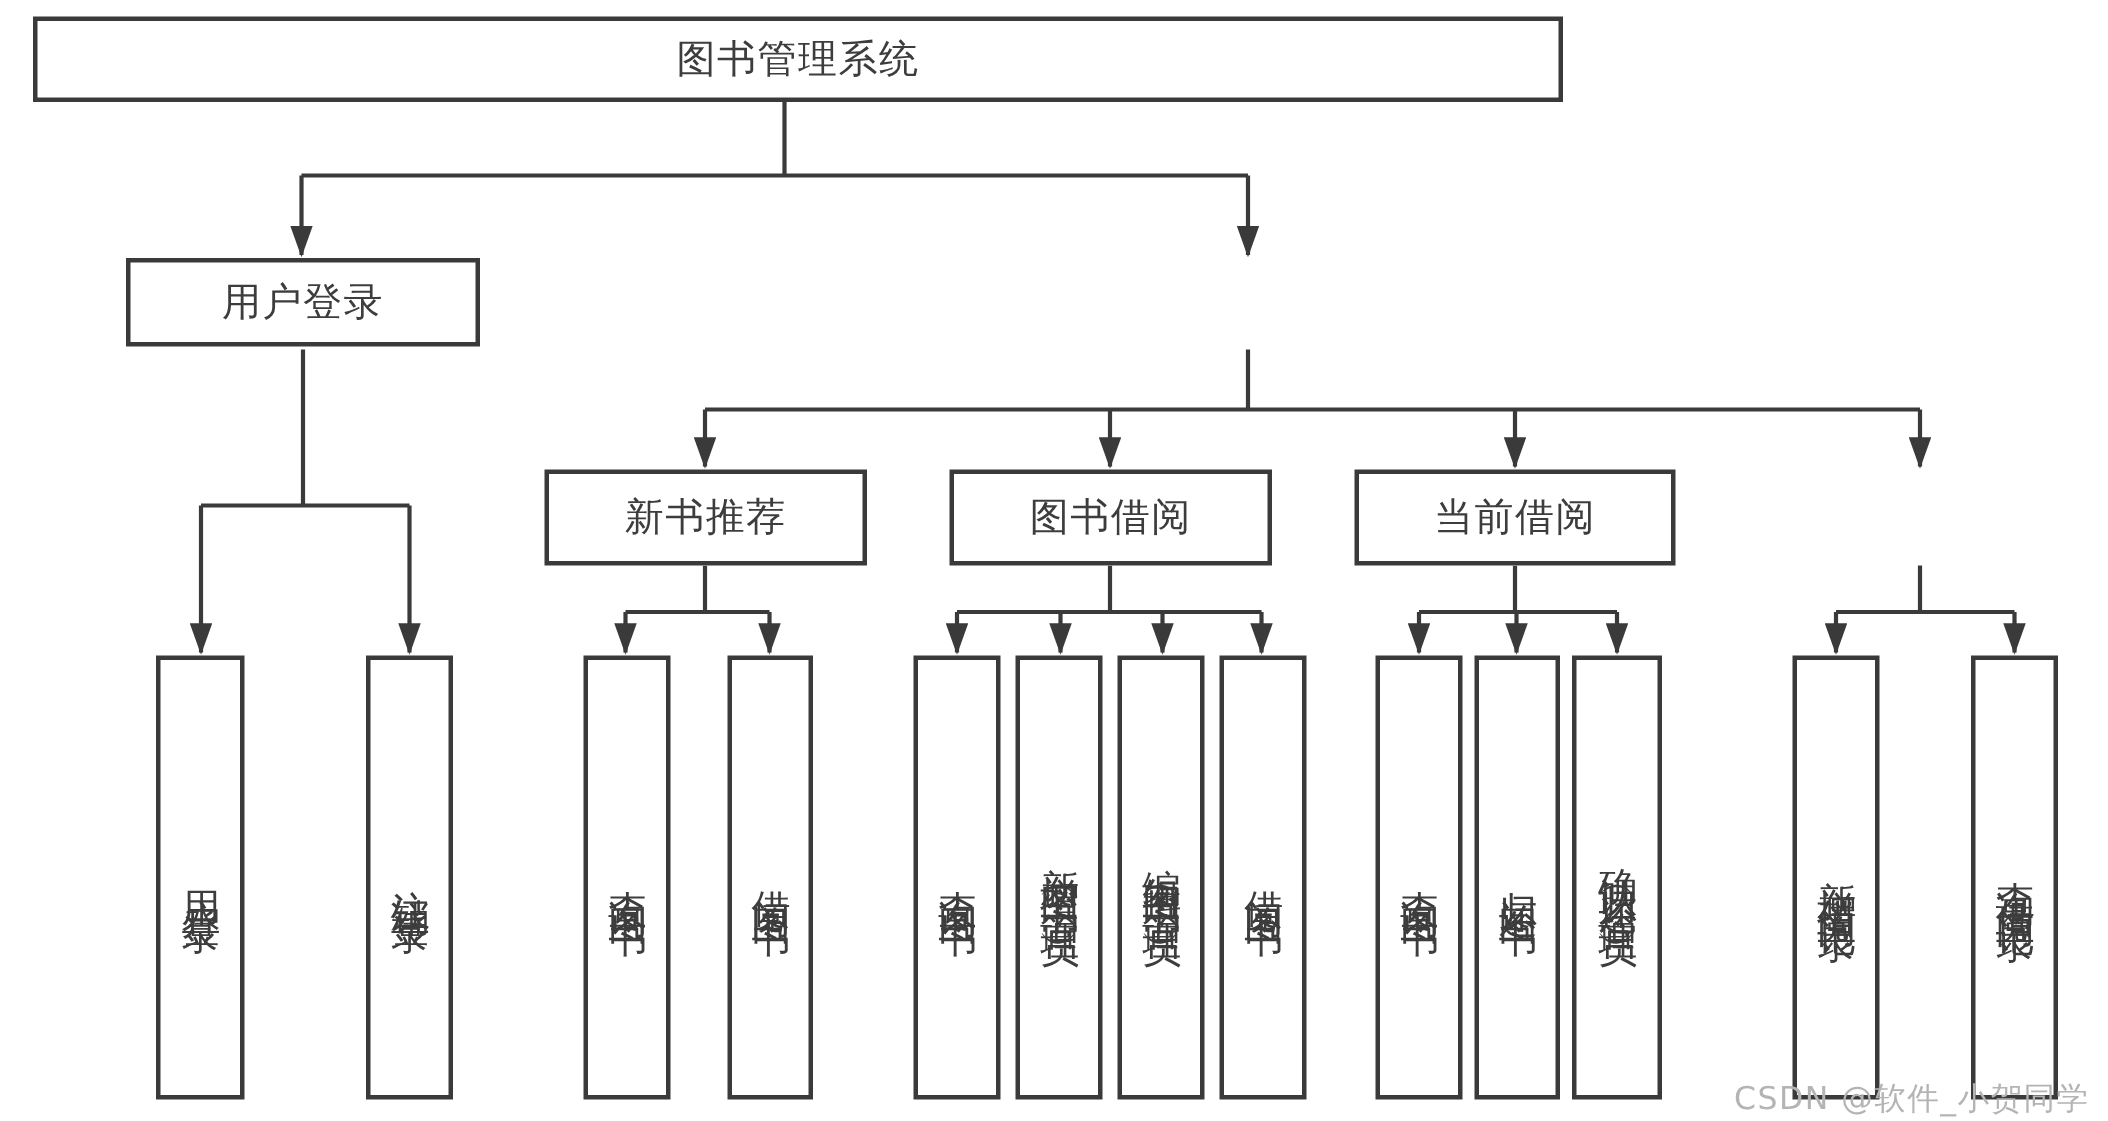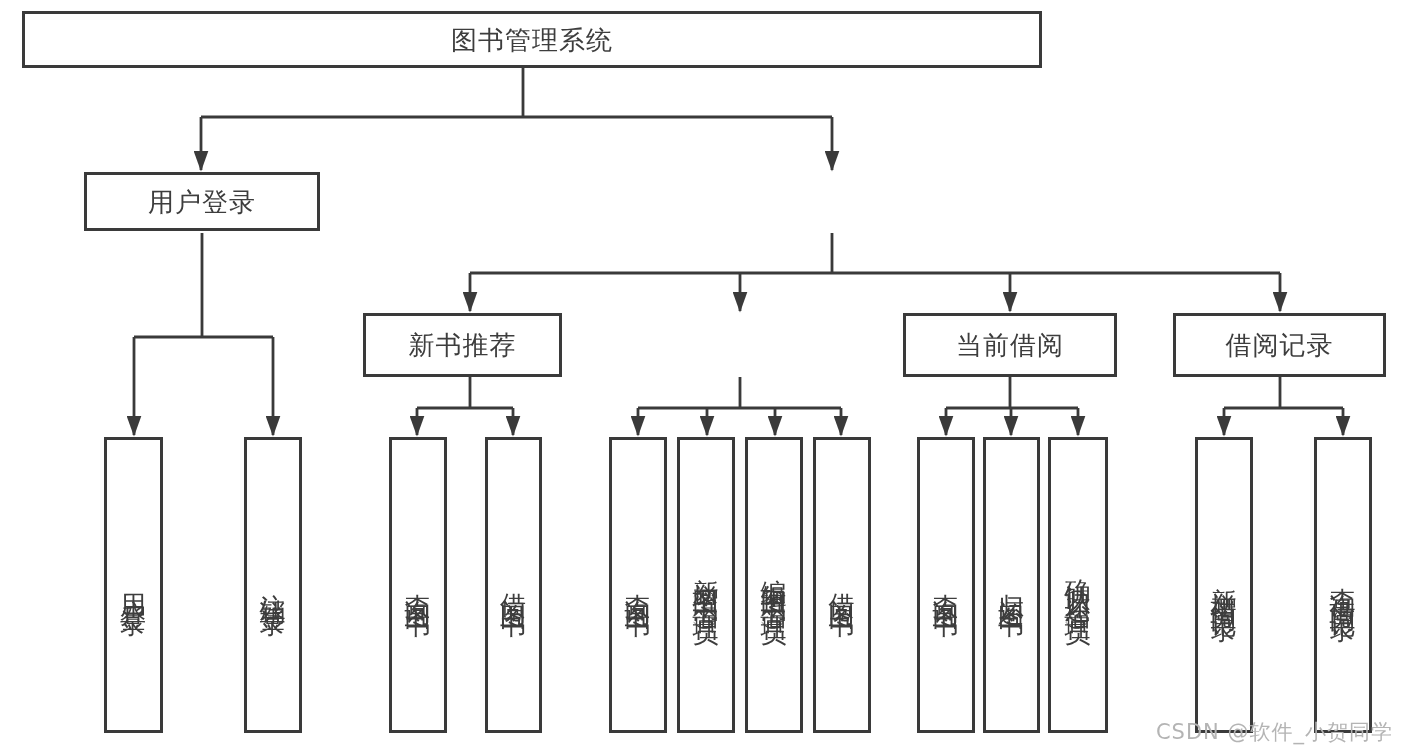--- a/index.html
+++ b/index.html
@@ -109,23 +109,23 @@
     <line class="seg" x1="1011" y1="408" x2="1011" y2="435" marker-end="url(#arw)"></line>
     <line class="seg" x1="1078" y1="408" x2="1078" y2="435" marker-end="url(#arw)"></line>
     <line class="seg" x1="1224" y1="408" x2="1224" y2="435" marker-end="url(#arw)"></line>
     <line class="seg" x1="1343" y1="408" x2="1343" y2="435" marker-end="url(#arw)"></line>
   </svg>
 
   <div class="hbox" style="left:22px; top:11px; width:1020px; height:57px;">图书管理系统</div>
 
   <div class="hbox" style="left:84px; top:172px; width:236px; height:59px;">用户登录</div>
 
-  <div class="hbox" style="left:363px; top:313px; width:199px; height:64px;">新书推荐</div>
+  <div class="hbox" style="left:363px; top:313px; width:215px; height:64px;">新书推荐</div>
+  <div class="hbox" style="left:633px; top:313px; width:215px; height:64px;">图书借阅</div>
   <div class="hbox" style="left:903px; top:313px; width:214px; height:64px;">当前借阅</div>
-  <div class="hbox" style="left:1173px; top:313px; width:213px; height:64px;">借阅记录</div>
 
   <div class="vbox" style="left:104px; width:59px;">用户登录</div>
   <div class="vbox" style="left:244px; width:58px;">注销登录</div>
 
   <div class="vbox" style="left:389px; width:58px;">查询图书</div>
   <div class="vbox" style="left:485px; width:57px;">借阅图书</div>
 
   <div class="vbox" style="left:609px; width:58px;">查询图书</div>
   <div class="vbox" style="left:677px; width:58px;">新增图书（管理员）</div>
   <div class="vbox" style="left:745px; width:58px;">编辑图书（管理员）</div>

